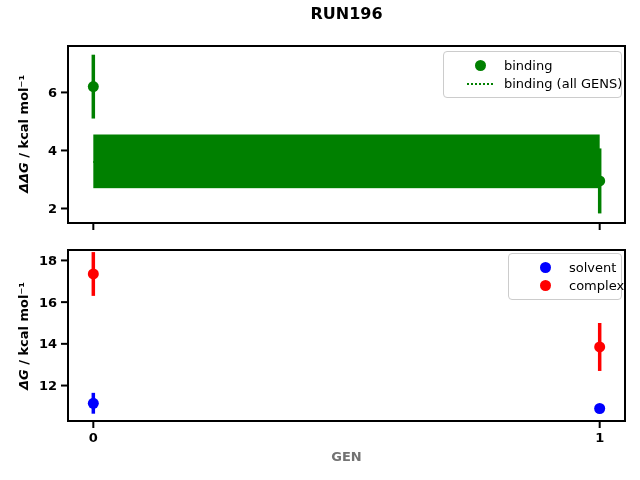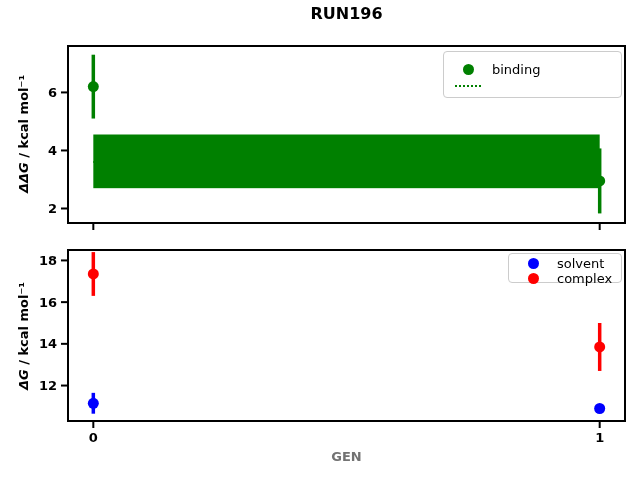--- a/index.html
+++ b/index.html
@@ -28,24 +28,24 @@
   .xlabel{
     position:absolute;left:68px;top:449px;width:557px;
     text-align:center;font-size:13px;font-weight:bold;color:#737373;
   }
   .legend{
     position:absolute;
     border:1px solid #cccccc;border-radius:4px;
     background:rgba(255,255,255,0.9);
     box-sizing:border-box;
     display:flex;flex-direction:column;justify-content:space-evenly;
-    padding:2px 6px;
+    padding:2px 18px;
   }
   #legend-top{left:443px;top:51px;width:179px;height:47px;}
-  #legend-bottom{left:508px;top:253px;width:114px;height:30px;}
+  #legend-bottom{left:508px;top:253px;width:114px;height:47px;}
   .legend-row{display:flex;align-items:center;}
   .legend-handle{width:36px;display:flex;justify-content:center;align-items:center;flex:0 0 36px;}
   .swatch-dot{width:11px;height:11px;border-radius:50%;}
   .swatch-dotted{width:26px;height:0;border-top:2px dotted #008000;}
   .legend-label{font-size:13px;color:#000;white-space:nowrap;margin-left:6px;}
 </style>
 </head>
 <body>
 
 <div id="figure">
@@ -101,20 +101,21 @@
     <div class="legend-row">
       <span class="legend-handle">
           <span class="swatch-dot" style="background:#008000;"></span>
         </span>
       <span class="legend-label">binding</span>
     </div>
     <div class="legend-row">
       <span class="legend-handle">
           <span class="swatch-dotted"></span>
         </span>
+      <span class="legend-label">binding (all GENS)</span>
     </div>
   </div>
 
   <div class="legend" id="legend-bottom">
     <div class="legend-row">
       <span class="legend-handle">
           <span class="swatch-dot" style="background:#0000ff;"></span>
         </span>
       <span class="legend-label">solvent</span>
     </div>

